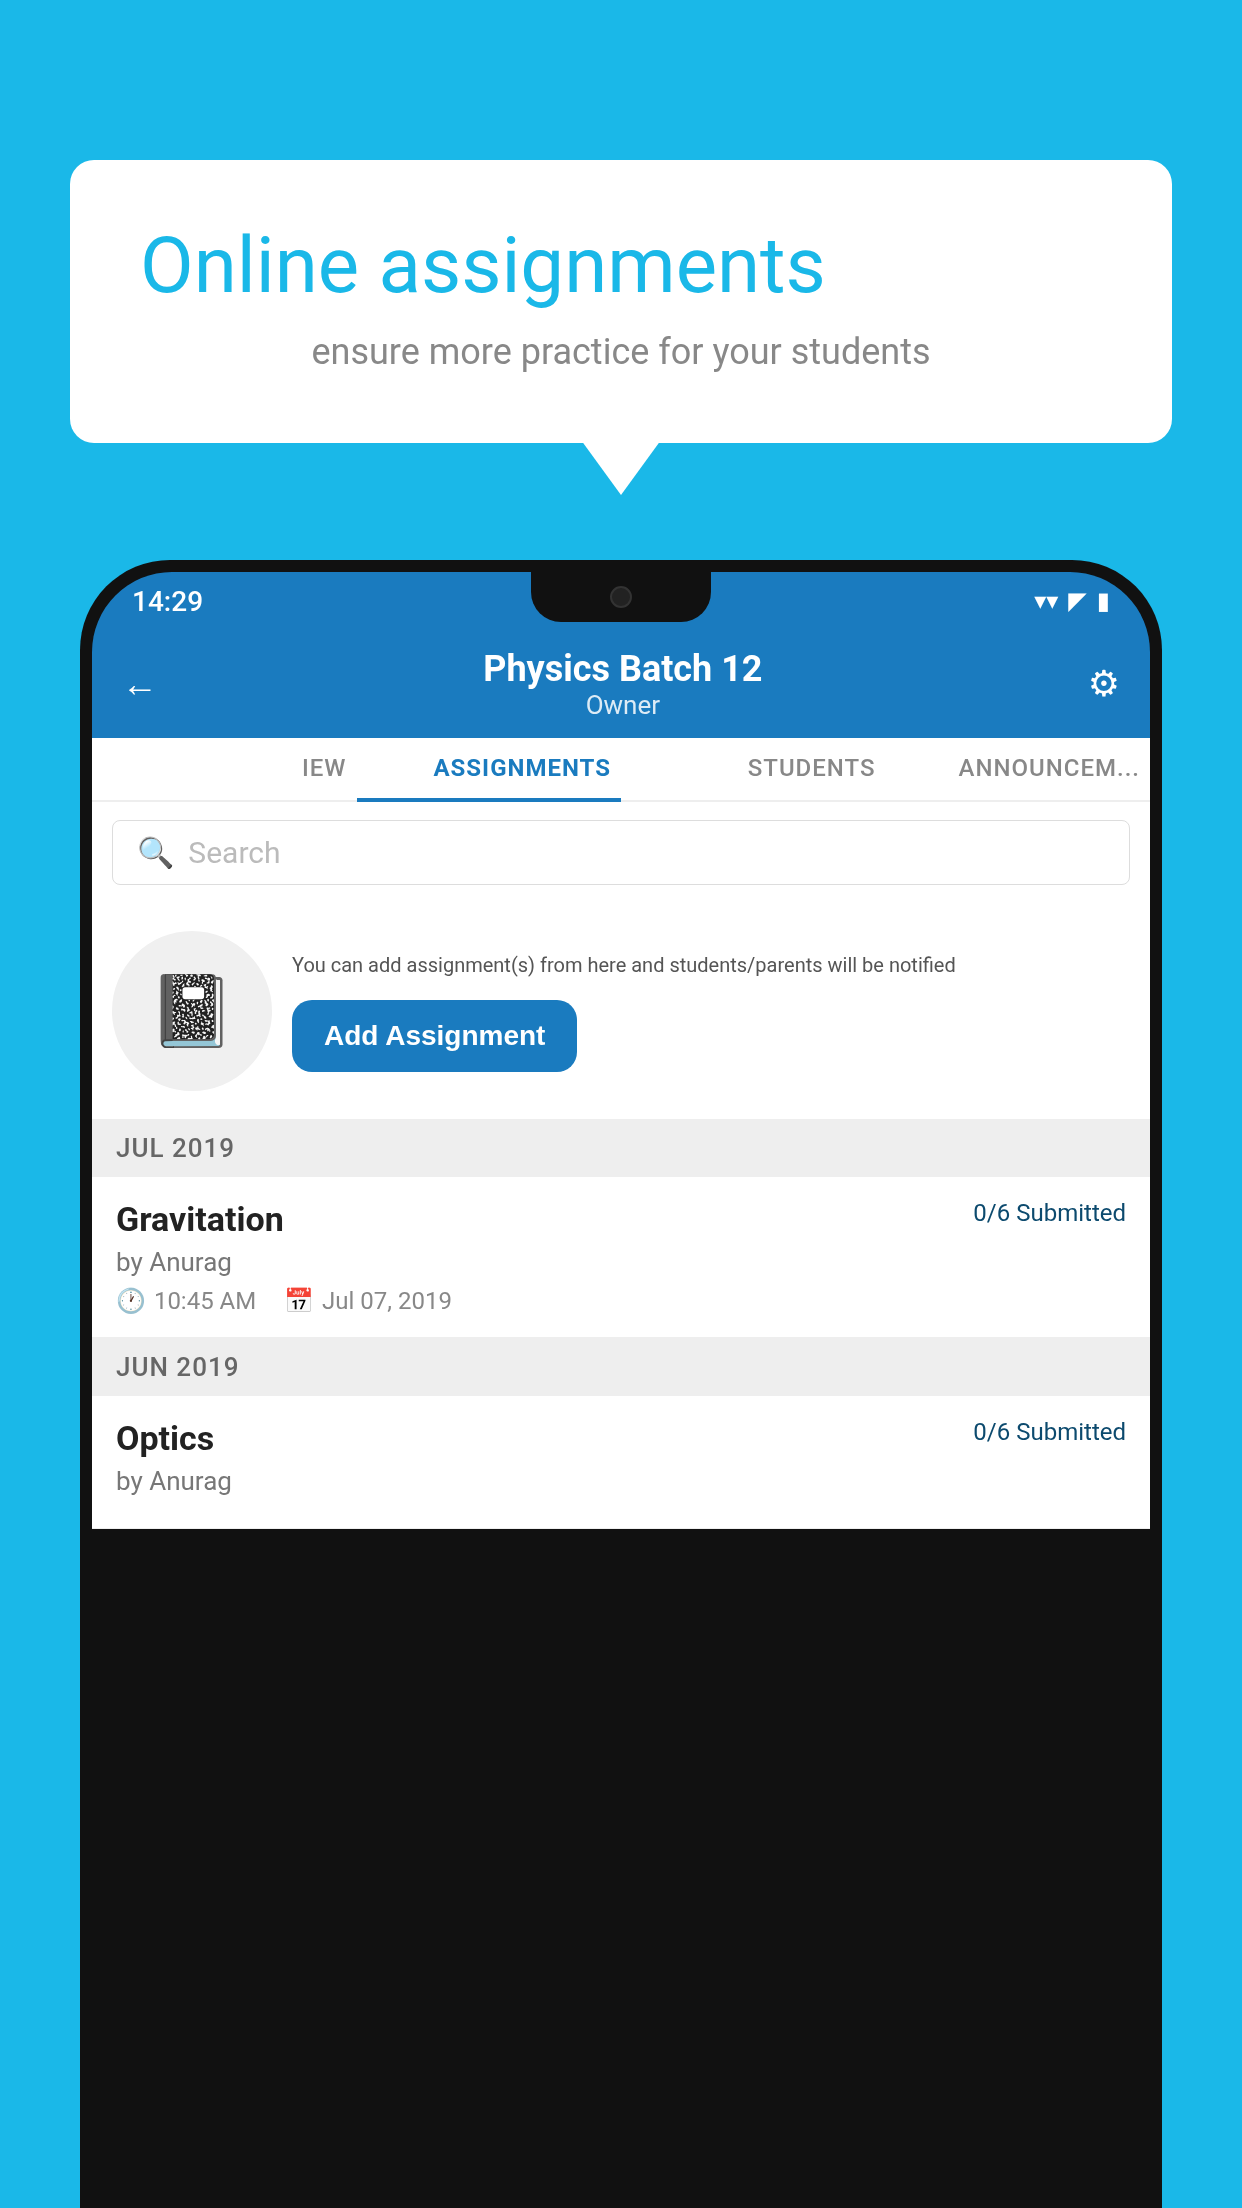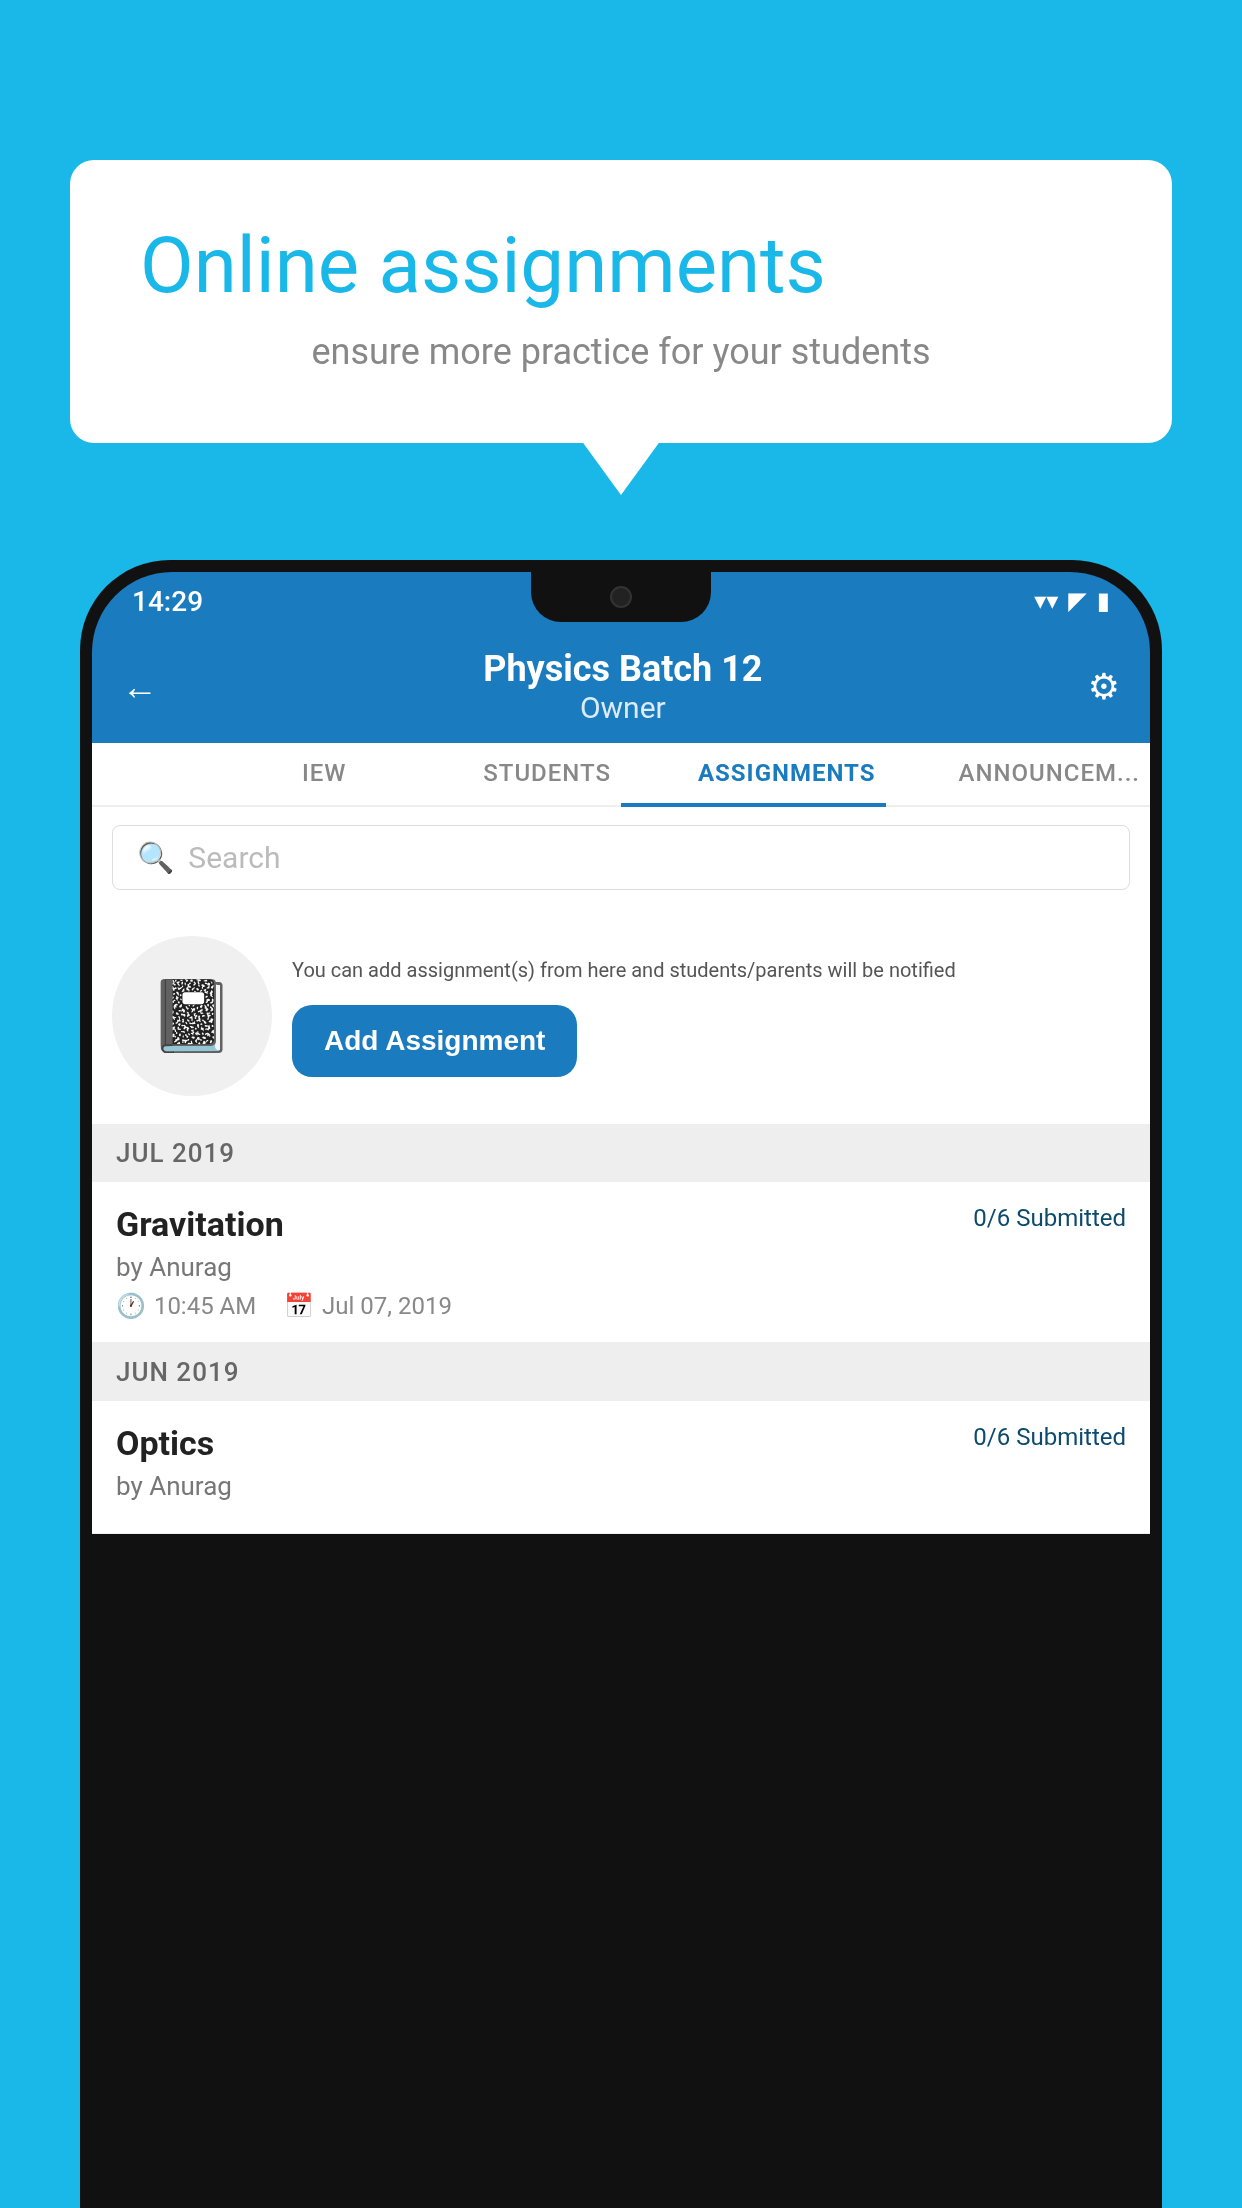--- a/index.html
+++ b/index.html
@@ -153,21 +153,21 @@
     }
 
     .header-title {
       color: white;
       font-size: 36px;
       font-weight: 700;
     }
 
     .header-subtitle {
       color: rgba(255,255,255,0.85);
-      font-size: 30px;
+      font-size: 26px;
     }
 
     .header-gear {
       color: white;
       font-size: 36px;
       cursor: pointer;
     }
 
     
     .tabs-bar {
@@ -360,25 +360,25 @@
         <div class="header-title">Physics Batch 12</div>
         <div class="header-subtitle">Owner</div>
       </div>
       <div class="header-gear">⚙</div>
     </div>
 
     <div class="tabs-bar">
       <div class="tab-item">
         <span>IEW</span>
       </div>
+      <div class="tab-item active">
+        <span>ASSIGNMENTS</span>
+      </div>
       <div class="tab-item">
         <span>STUDENTS</span>
-      </div>
-      <div class="tab-item active">
-        <span>ASSIGNMENTS</span>
       </div>
       <div class="tab-item">
         <span>ANNOUNCEM...</span>
       </div>
     </div>
 
     <div class="screen-content">
 
       <div class="search-container">
         <div class="search-bar">

